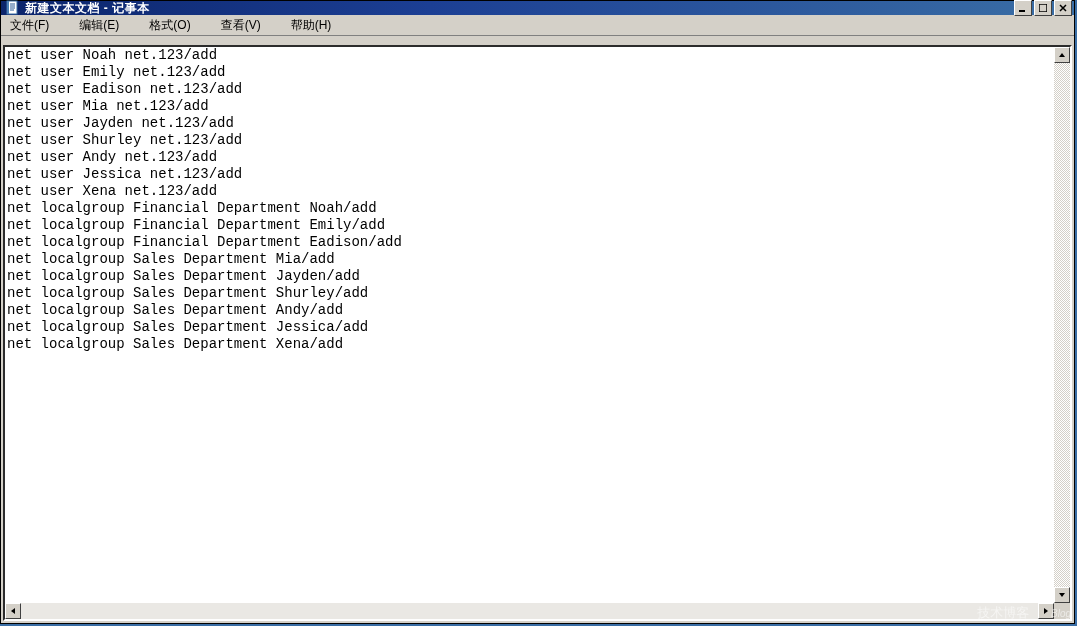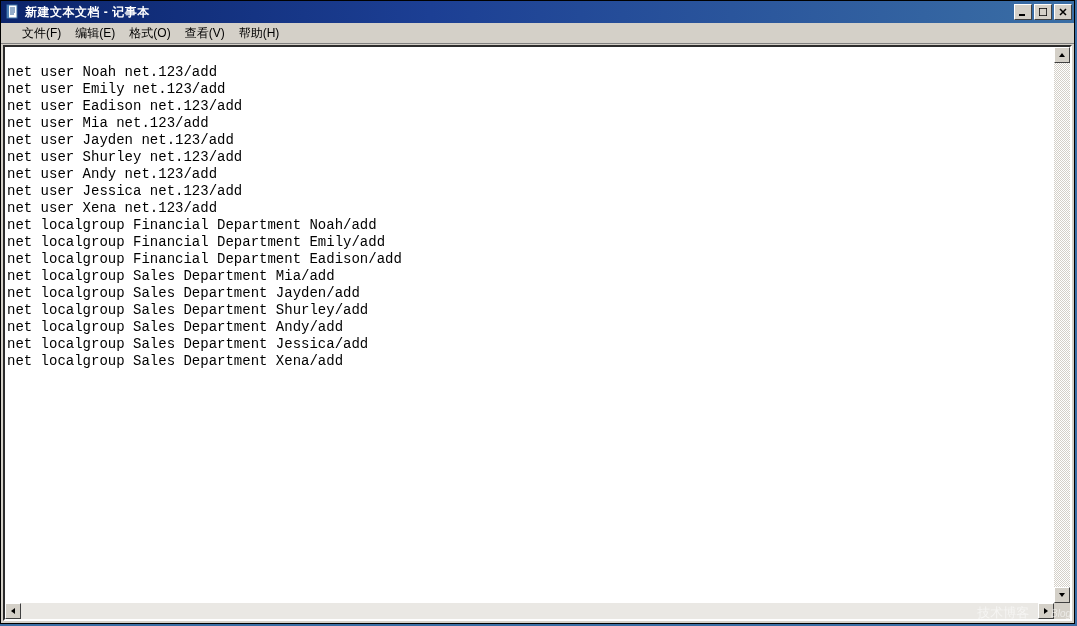--- a/index.html
+++ b/index.html
@@ -15,21 +15,21 @@
     position: absolute;
     left: 0;
     top: 0;
     width: 1075px;
     height: 624px;
     border: 1px solid #000;
     background: #d4d0c8;
     box-sizing: border-box;
   }
   .titlebar {
-    height: 22px;
+    height: 14px;
     background: linear-gradient(to right, #0a246a, #3a6ea5, #0a246a 200%);
     background: linear-gradient(to right, #0b246b 0%, #1c3f94 40%, #3a6ea5 100%);
     display: flex;
     align-items: center;
     color: #fff;
     font-size: 12px;
     padding-left: 4px;
     user-select: none;
   }
   .titlebar .icon {
@@ -68,23 +68,24 @@
     justify-content: center;
   }
   .win-btn svg { display:block; }
   .menubar {
     height: 20px;
     background: #d4d0c8;
     display: flex;
     align-items: center;
     font-size: 12px;
     font-family: "SimSun", sans-serif;
-    padding-left: 14px;
+    padding-left: 2px;
     border-bottom: 1px solid #808080;
     user-select: none;
+    gap: 16px;
   }
   .menu-item {
     padding: 2px 7px;
     cursor: default;
   }
   .client-wrap {
     position: absolute;
     left: 2px;
     right: 2px;
     top: 44px;
@@ -106,21 +107,21 @@
     position: absolute;
     left: 0;
     top: 0;
     right: 16px;
     bottom: 16px;
     font-family: "Courier New", "SimSun", monospace;
     font-size: 14px;
     line-height: 17px;
     white-space: pre;
     color: #000;
-    padding: 17px 2px;
+    padding: 0 2px;
   }
   .scrollbar-v {
     position: absolute;
     right: 0;
     top: 0;
     bottom: 16px;
     width: 16px;
     background: #d4d0c8;
     display: flex;
     flex-direction: column;

